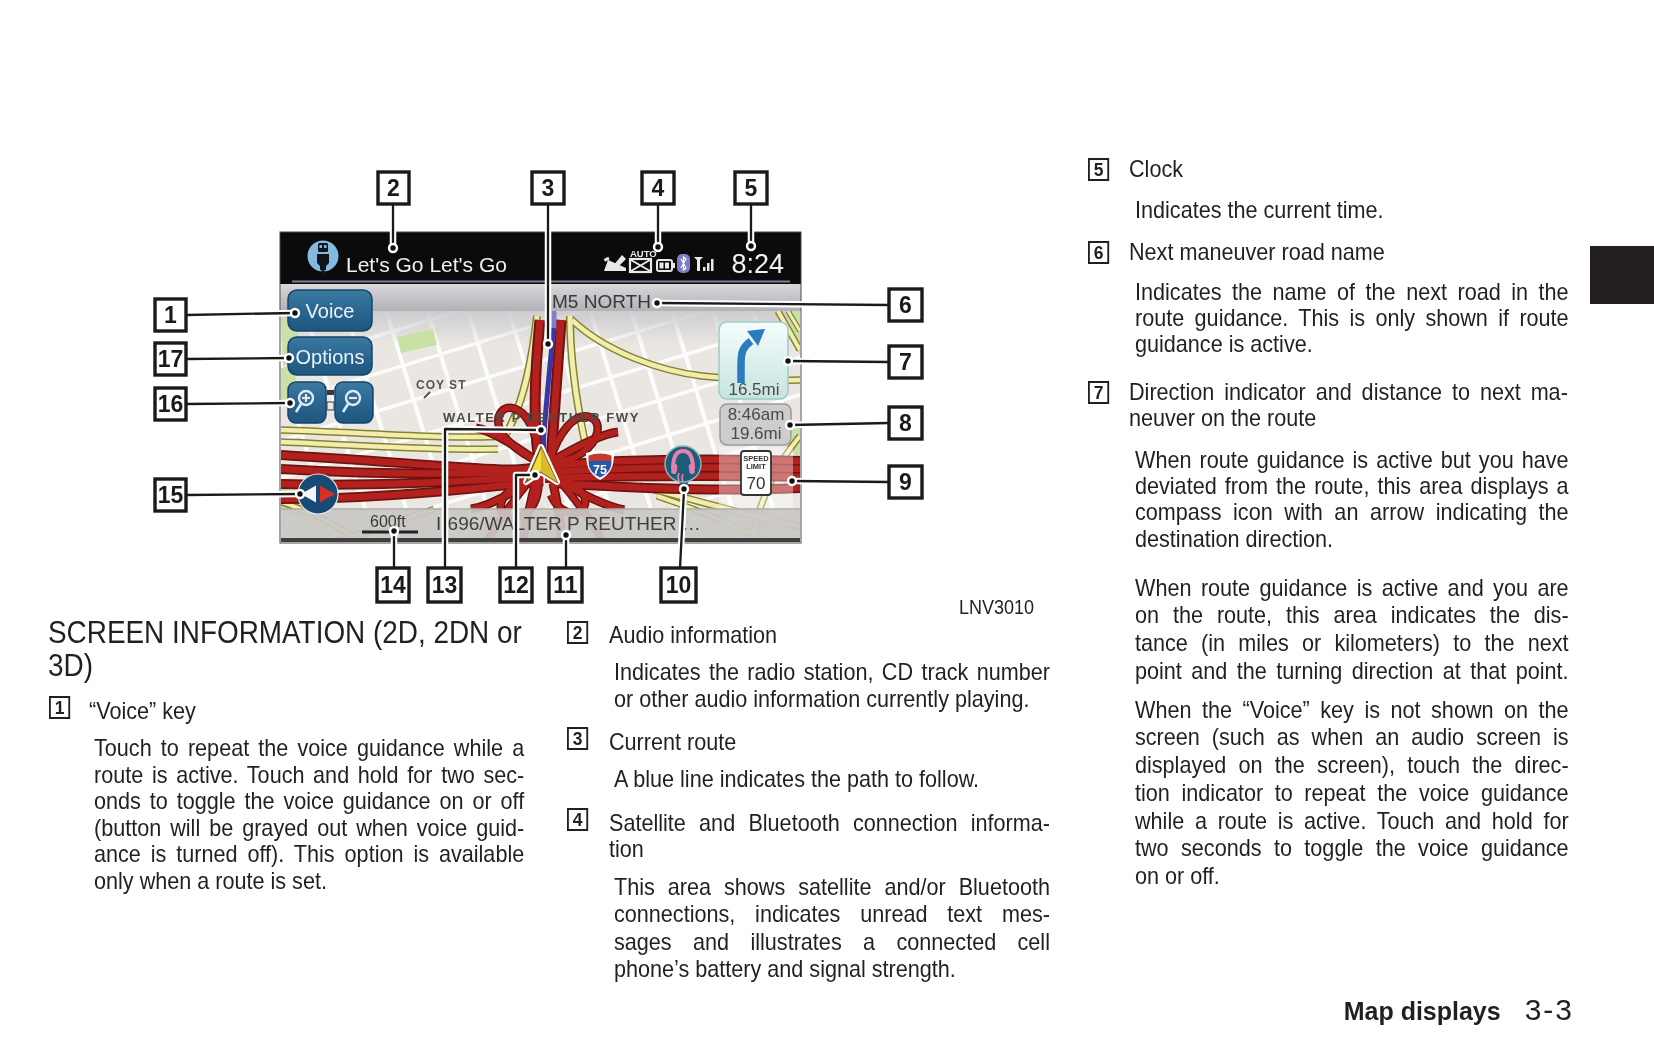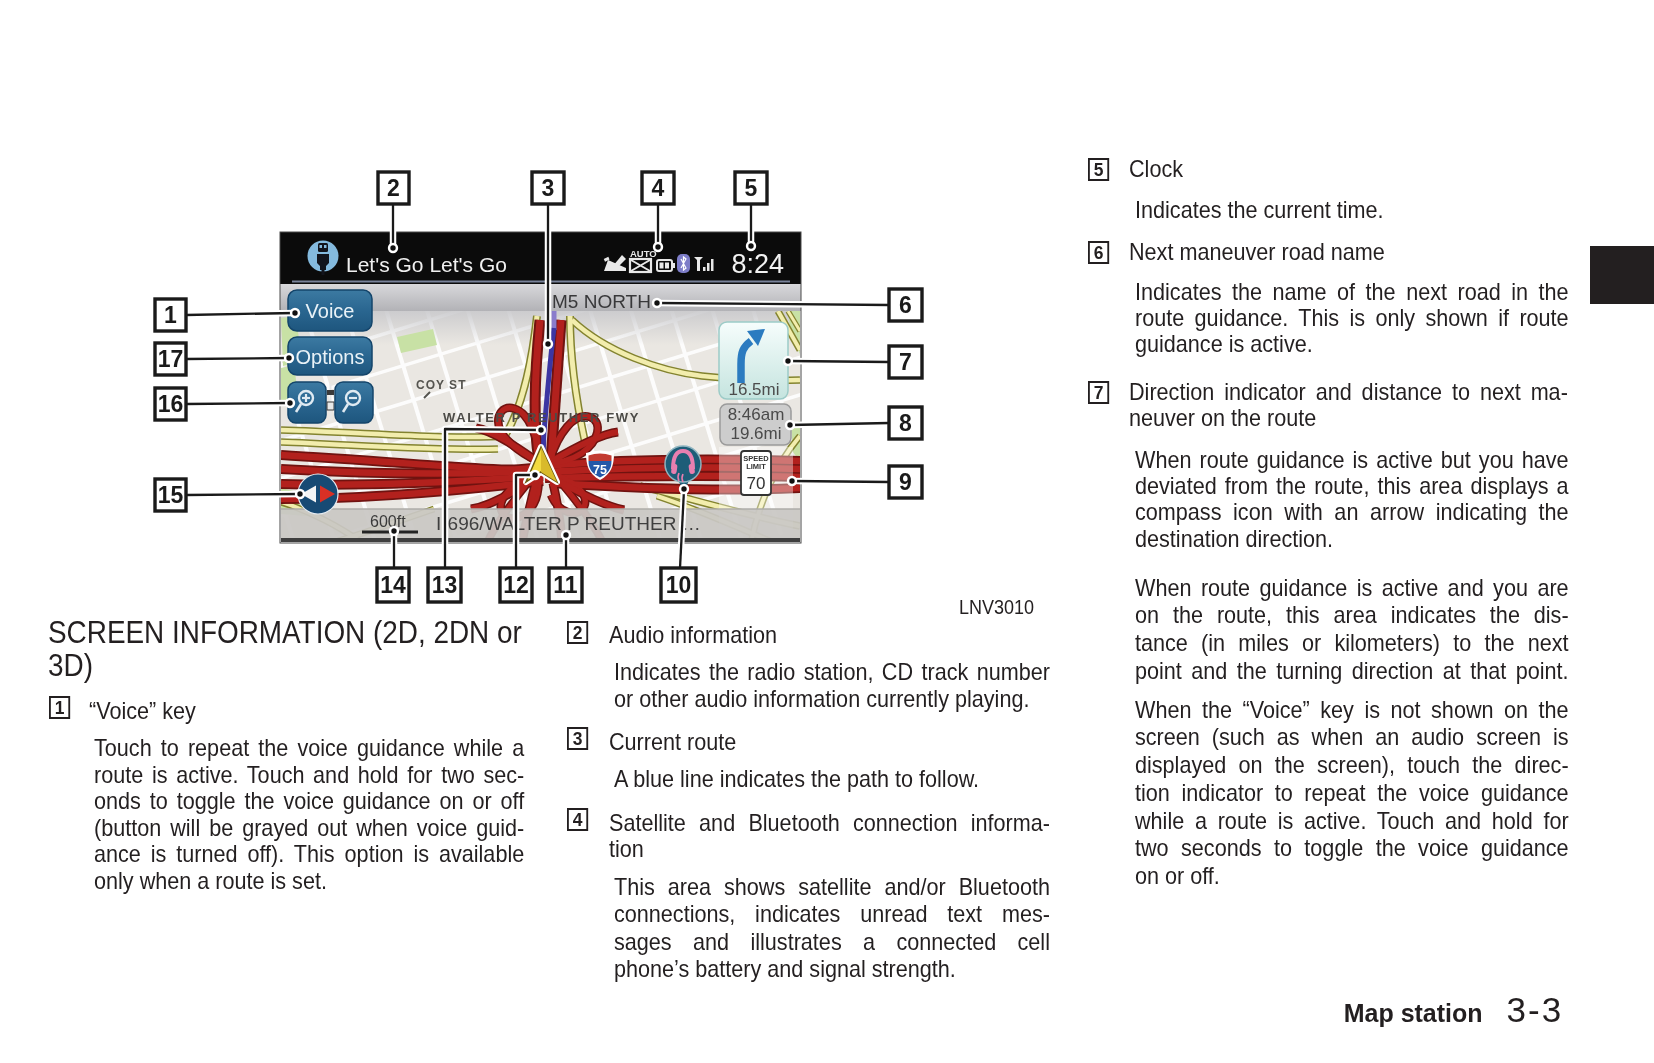--- a/index.html
+++ b/index.html
@@ -105,21 +105,21 @@
 <div class="pj" style="left:1134.6px;top:695.7px;width:481.8px;line-height:27.7px;">
 <div class="jl">When the “Voice” key is not shown on the</div>
 <div class="jl">screen (such as when an audio screen is</div>
 <div class="jl">displayed on the screen), touch the direc-</div>
 <div class="jl">tion indicator to repeat the voice guidance</div>
 <div class="jl">while a route is active. Touch and hold for</div>
 <div class="jl">two seconds to toggle the voice guidance</div>
 <div>on or off.</div>
 </div>
 
-<div class="ab" style="left:1343.7px;top:995.8px;font-size:25px;line-height:27px;white-space:nowrap;"><b>Map station</b><span style="display:inline-block;width:24px;"></span><span style="font-size:35px;letter-spacing:2px;">3-3</span></div>
+<div class="ab" style="left:1343.7px;top:995.8px;font-size:25px;line-height:27px;white-space:nowrap;"><b>Map displays</b><span style="display:inline-block;width:24px;"></span><span style="font-size:30px;letter-spacing:2px;">3-3</span></div>
 
 <div class="ab" style="left:1590px;top:246.4px;width:64px;height:58px;background:#231f20;"></div>
 
 <svg class="ab" style="left:140px;top:160px;" width="800" height="460" viewBox="140 160 800 460">
 <defs>
 <clipPath id="mapc">
         <rect x="281" y="311" width="519" height="231"></rect>
       </clipPath>
 <linearGradient id="btn" x1="0" y1="0" x2="0" y2="1">
 <stop offset="0" stop-color="#3c7aa2"></stop>

